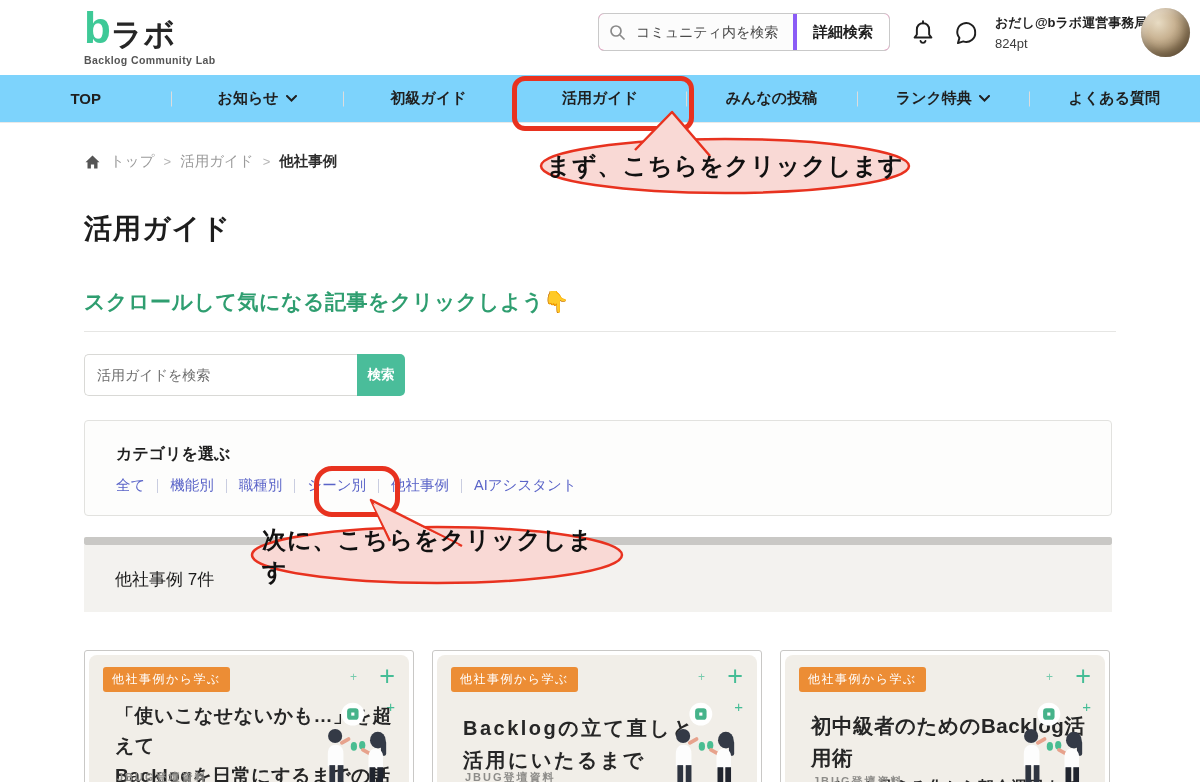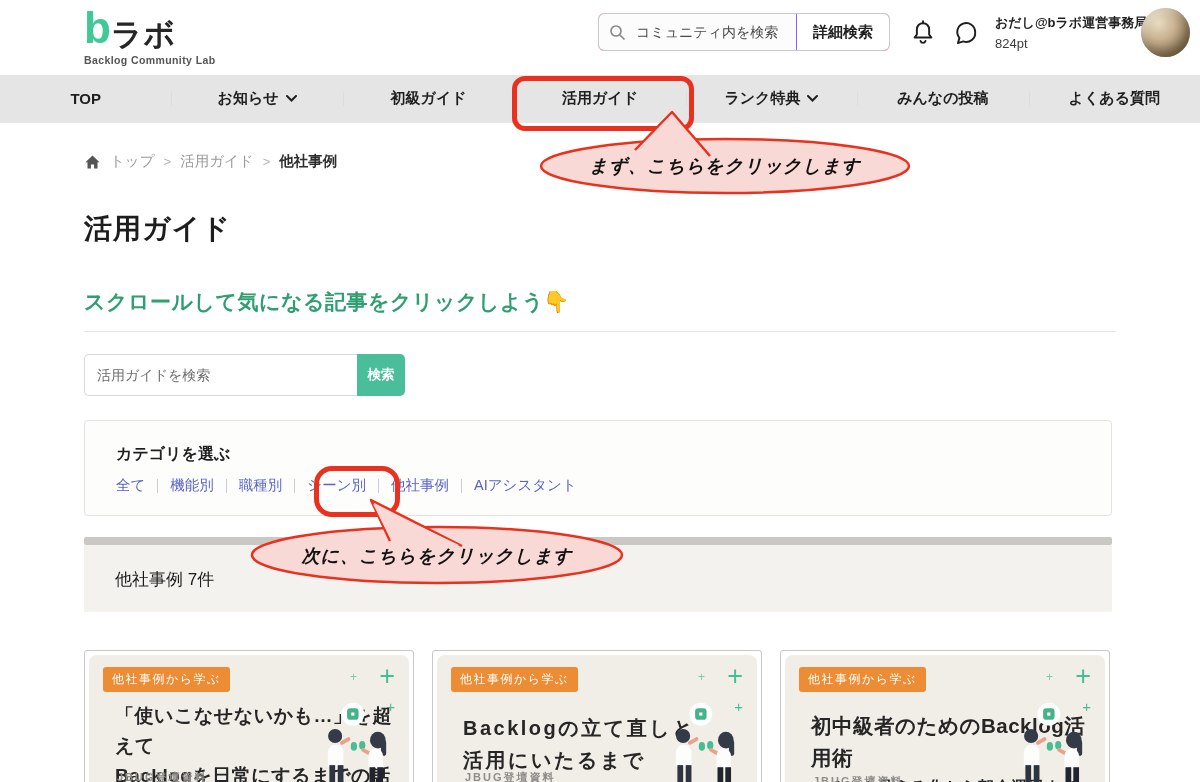--- a/index.html
+++ b/index.html
@@ -13,33 +13,33 @@
   .logo-b{font-size:44px;font-weight:800;color:#3ec997;letter-spacing:-2px;}
   .logo-name{font-size:31px;font-weight:800;color:#262626;margin-left:2px;letter-spacing:1px;}
   .logo-sub{font-size:10.5px;font-weight:700;color:#555;letter-spacing:.4px;margin-top:4px;}
 
   .search-box{position:absolute;left:598px;top:13px;width:292px;height:38px;display:flex;
               border:1px solid #c9c9c9;border-radius:6px;background:#ec4899;overflow:hidden;box-sizing:border-box;}
   .search-input-wrap{flex:1;display:flex;align-items:center;padding-left:10px;background:#fcfcfc;}
   .search-input{border:none;outline:none;background:transparent;font-size:14px;width:150px;
                 font-family:inherit;color:#333;}
   .search-input::placeholder{color:#4a4a4a;opacity:1;}
-  .adv-search{width:92px;border-left:1px solid #8b5cf6;background:#fff;display:flex;align-items:center;
+  .adv-search{width:92px;border-left:4px solid #8b5cf6;background:#fff;display:flex;align-items:center;
               justify-content:center;font-size:15px;font-weight:700;color:#1f1f1f;cursor:pointer;}
   .hicon{position:absolute;top:20px;cursor:pointer;}
   .bell{left:910px;} .chat{left:952px;}
   .user-info{position:absolute;left:995px;top:14px;cursor:pointer;}
   .user-name{font-size:13px;font-weight:700;color:#1f1f1f;}
   .user-points{font-size:13px;color:#3c3c3c;margin-top:4px;}
   .avatar{position:absolute;left:1141px;top:8px;width:49px;height:49px;border-radius:50%;cursor:pointer;
           background:radial-gradient(circle at 35% 30%,#e8dcc4 0%,#c9b393 35%,#9c8666 65%,#6b5a44 100%);
           box-shadow:inset -4px -6px 10px rgba(60,45,25,.45), inset 3px 4px 6px rgba(255,255,255,.35);}
 
   
-  .nav{position:absolute;left:0;top:75px;width:1200px;height:47px;background:#e5e5e5;
+  .nav{position:absolute;left:0;top:75px;width:1200px;height:47px;background:#7dd3fc;
        border-bottom:1px solid #e9e9e9;display:grid;grid-template-columns:repeat(7,1fr);}
   .nav-item{position:relative;display:flex;align-items:center;justify-content:center;gap:7px;
             font-size:15px;font-weight:700;color:#1f1f1f;cursor:pointer;}
   .nav-item + .nav-item::before{content:"";position:absolute;left:0;top:50%;transform:translateY(-50%);
             width:1px;height:15px;background:#ddd;}
 
   
   .breadcrumb{position:absolute;left:84px;top:152px;display:flex;align-items:center;gap:9px;
               font-size:14.5px;color:#9a9a9a;}
   .bc-link{color:#9a9a9a;cursor:pointer;}
@@ -93,21 +93,21 @@
   .card-meta{position:absolute;left:28px;top:115px;font-size:11px;font-weight:600;color:#8d8c89;letter-spacing:2px;}
   .card2 .card-meta{top:119px;}
   .illus{position:absolute;right:2px;top:32px;width:100px;height:100px;}
 
   
   .ring{position:absolute;border:5px solid #e8321f;background:transparent;pointer-events:none;z-index:40;}
   .ring-nav{left:512px;top:76px;width:172px;height:45px;border-radius:13px;}
   .ring-cat{left:314px;top:466px;width:76px;height:41px;border-radius:18px;}
   .bubble-svg{position:absolute;z-index:50;pointer-events:none;}
   .bubble-text{position:absolute;z-index:51;display:flex;align-items:center;justify-content:center;
-               font-size:18px;font-weight:700;color:#111;letter-spacing:1px;pointer-events:none;font-style:italic;}
+               font-size:24px;font-weight:700;color:#111;letter-spacing:1px;pointer-events:none;}
 </style>
 </head>
 <body>
 
 <div class="screen">
 
   <div class="header">
     <div class="logo">
       <div class="logo-row">
         <span class="logo-b">b</span>
@@ -155,27 +155,27 @@
         <polyline points="1,1 5.5,5.5 10,1" fill="none" stroke="#1f1f1f" stroke-width="2" stroke-linecap="round"></polyline>
       </svg>
     </div>
     <div class="nav-item">
       <span>初級ガイド</span>
     </div>
     <div class="nav-item">
       <span>活用ガイド</span>
     </div>
     <div class="nav-item">
+      <span>みんなの投稿</span>
+    </div>
+    <div class="nav-item">
       <span>ランク特典</span>
       <svg width="11" height="7" viewBox="0 0 11 7">
         <polyline points="1,1 5.5,5.5 10,1" fill="none" stroke="#1f1f1f" stroke-width="2" stroke-linecap="round"></polyline>
       </svg>
-    </div>
-    <div class="nav-item">
-      <span>みんなの投稿</span>
     </div>
     <div class="nav-item">
       <span>よくある質問</span>
     </div>
   </nav>
 
   <div class="breadcrumb">
     <svg width="17" height="16" viewBox="0 0 17 16">
       <path d="M1.5 8.2 8.5 1.5l7 6.7h-2v6.3h-3.4v-4.1H6.9v4.1H3.5V8.2z" fill="#555"></path>
     </svg>

